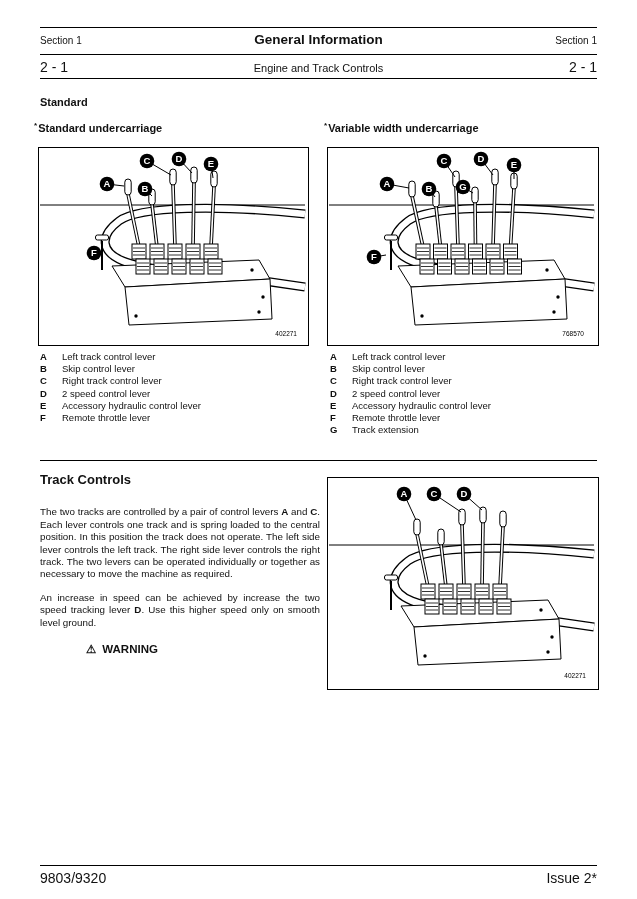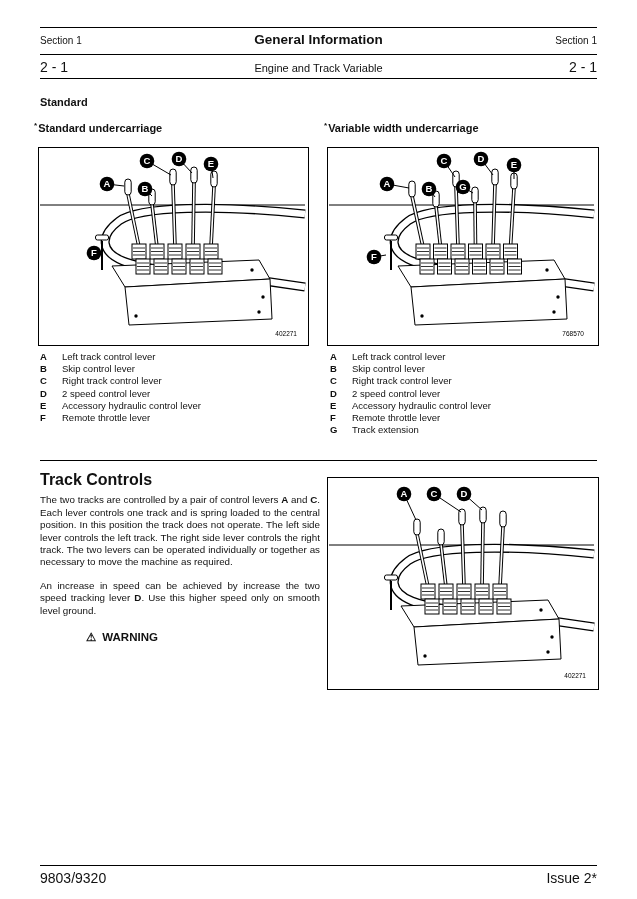--- a/index.html
+++ b/index.html
@@ -11,21 +11,21 @@
   .sub-side{font-size:14px}
   .sub-title{font-size:11px}
   .h-controls{position:absolute;top:96px;left:40px;font-size:11px;font-weight:bold}
   .fig-title{position:absolute;top:121px;font-size:11px;font-weight:bold}
   .sup{font-size:8px;vertical-align:4px;margin-right:1px}
   .figbox{position:absolute;border:1px solid #000;background:#fff}
   .legend{position:absolute;font-size:9.5px;line-height:12.2px}
   .legend-row{display:flex}
   .legend-key{width:22px;font-weight:bold;flex:0 0 22px}
   .textcol{position:absolute;left:40px;top:474px;width:284px;font-size:9.8px;line-height:12.4px;text-align:justify}
-  .textcol h3{margin:0 0 8px 0;font-size:16px}
+  .textcol h3{margin:0 0 20px 0;font-size:13px}
   .textcol p{margin:0 4px 11px 0}
   .warn-head{display:flex;margin:14px 0 4px 46px;gap:6px;font-weight:bold;font-size:11.5px;align-items:center}
   .warn-text{font-weight:bold}
   .note{margin-top:12px;font-size:9.5px;text-align:left}
   svg text{font-family:"Liberation Sans",sans-serif}
 </style>
 </head>
 <body>
 
 <div class="page">
@@ -136,21 +136,21 @@
 
   <div class="rule" style="top:27px"></div>
   <div class="row" style="top:32px">
     <span class="hdr-side">Section 1</span>
     <span class="hdr-title">General Information</span>
     <span class="hdr-side">Section 1</span>
   </div>
   <div class="rule" style="top:54px"></div>
   <div class="row" style="top:59px">
     <span class="sub-side">2 - 1</span>
-    <span class="sub-title">Engine and Track Variable</span>
+    <span class="sub-title">Engine and Track Controls</span>
     <span class="sub-side">2 - 1</span>
   </div>
   <div class="rule" style="top:78px"></div>
 
   <div class="h-controls">Standard</div>
   <div class="fig-title" style="left:34px">
     <span class="sup">*</span><span>Standard undercarriage</span>
   </div>
   <div class="fig-title" style="left:324px">
     <span class="sup">*</span><span>Variable width undercarriage</span>

